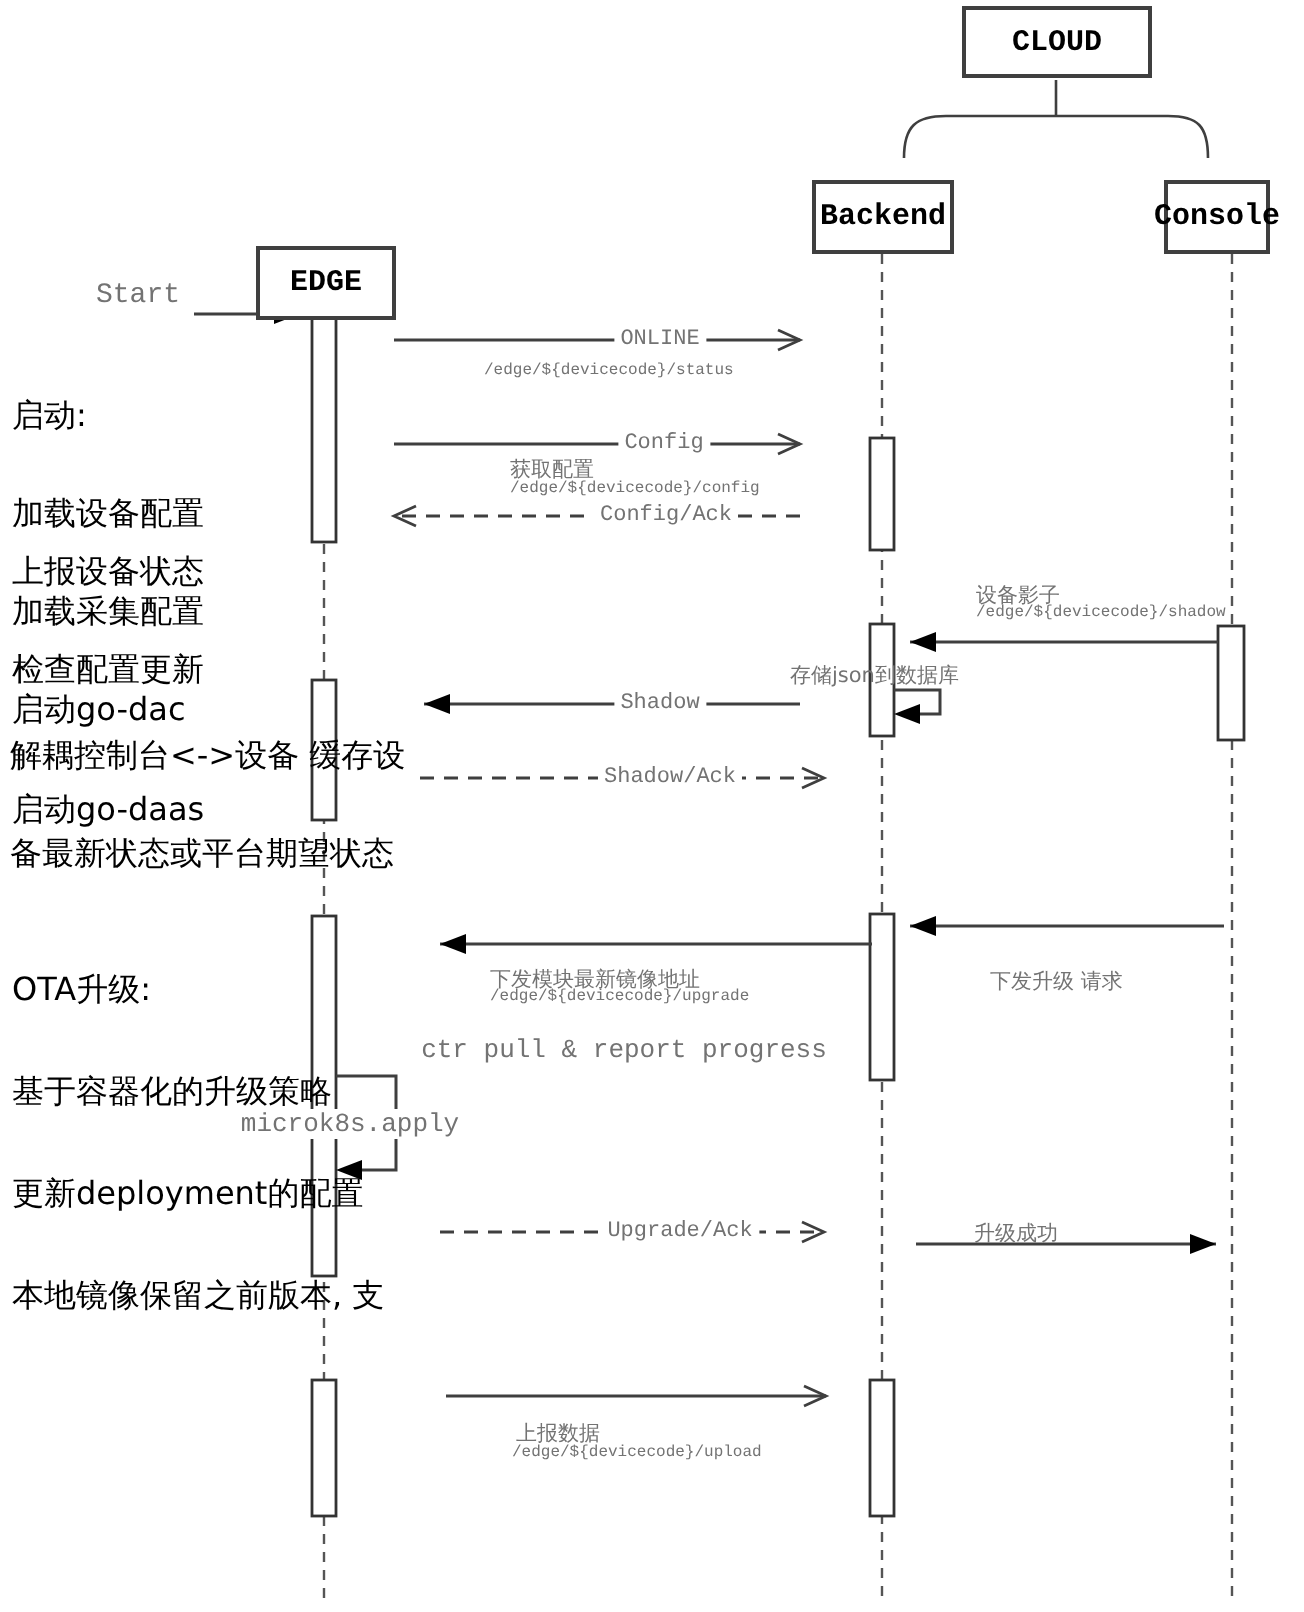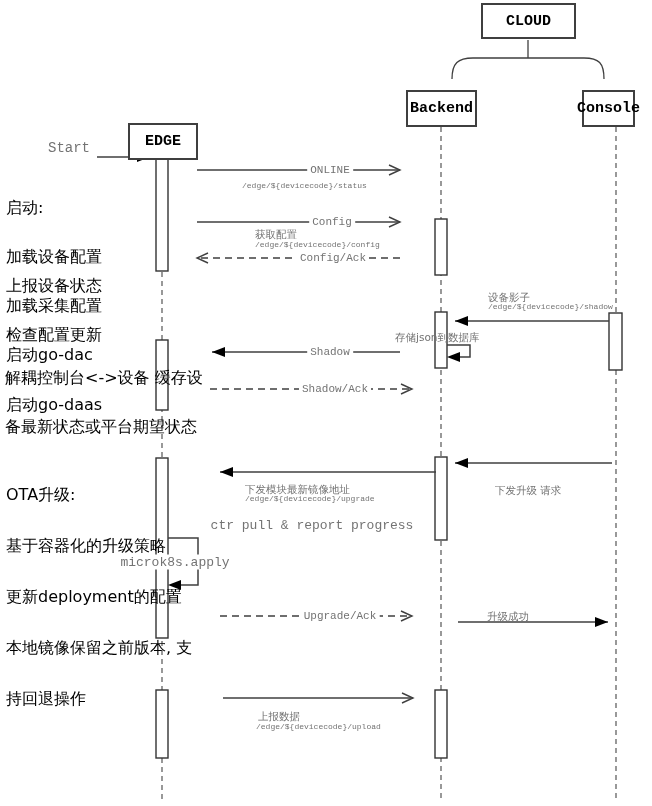--- a/index.html
+++ b/index.html
@@ -104,21 +104,20 @@
   </div>
   <div class="note" style="left:5px;top:337px;">
     <div>解耦控制台&lt;-&gt;设备 缓存设</div>
     <div>备最新状态或平台期望状态</div>
   </div>
   <div class="note" style="left:6px;top:452px;line-height:17px;">
     <div>OTA升级:</div>
     <div>基于容器化的升级策略</div>
     <div>更新deployment的配置</div>
     <div>本地镜像保留之前版本, 支</div>
-    <div>持回退操作</div>
   </div>
 
   <div id="labels">
       <div class="lbl lbl-mono lbl-center" style="left: 300px; top: 170px;">ONLINE</div>
       <div class="lbl lbl-mono-sm" style="left: 242px; top: 181px;">/edge/${devicecode}/status</div>
       <div class="lbl lbl-mono lbl-center" style="left: 302px; top: 222px;">Config</div>
       <div class="lbl lbl-cjk" style="left: 255px; top: 228px;">获取配置</div>
       <div class="lbl lbl-mono-sm" style="left: 255px; top: 240px;">/edge/${devicecode}/config</div>
       <div class="lbl lbl-mono lbl-center" style="left: 303px; top: 258px;">Config/Ack</div>
       <div class="lbl lbl-cjk" style="left: 488px; top: 291px;">设备影子</div>

